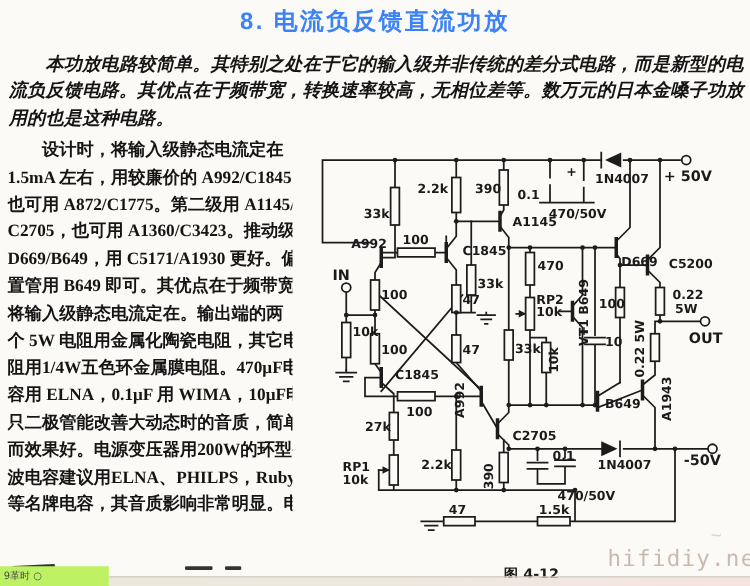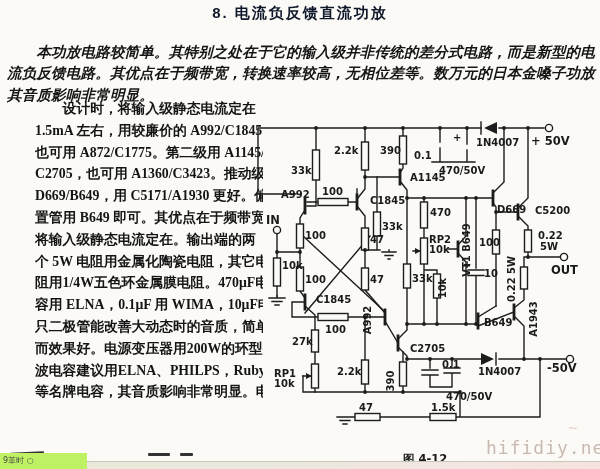--- a/index.html
+++ b/index.html
@@ -4,27 +4,27 @@
 <style>
   html,body{margin:0;padding:0;}
   .page{
     position:relative; width:600px; height:469px;
     background:#fbfaf6; overflow:hidden;
     font-family:"Liberation Serif","DejaVu Serif",serif;
     color:#151515;
   }
   .title{
     position:absolute; top:4px; left:0; right:0;
-    text-align:center; font-weight:bold; font-size:15px;
-    letter-spacing:2px; color:#0f172a;
+    text-align:center; font-weight:bold; font-size:19px;
+    letter-spacing:2px; color:#3b82f6;
     font-family:"Liberation Sans","DejaVu Sans",sans-serif;
   }
   .intro{ position:absolute; top:42px; left:7px; width:590px; overflow:hidden;}
   .intro .ln{ white-space:nowrap; font-size:14.5px; line-height:21.4px; font-weight:600; letter-spacing:0.2px;font-style:italic;}
-  .col{ position:absolute; top:98px; left:6px; width:228px; overflow:hidden;margin-left:29px;}
+  .col{ position:absolute; top:109px; left:6px; width:228px; overflow:hidden;}
   .col .ln{ white-space:nowrap; font-size:13.8px; line-height:21.8px; font-weight:600;}
   .schematic{ position:absolute; left:232px; top:105px; }
   svg text{
     font-family:"DejaVu Sans","Liberation Sans",sans-serif;
     font-weight:bold; fill:#1a1a1a;
   }
   .lbl{ font-size:10px; }
   .lbl-big{ font-size:11.5px; }
   .wm{
     position:absolute; left:486px; top:437px;
@@ -51,21 +51,21 @@
 </head>
 <body>
 
 <div class="page">
 
   <div class="title">8. 电流负反馈直流功放</div>
 
   <div class="intro">
     <div class="ln">　　本功放电路较简单。其特别之处在于它的输入级并非传统的差分式电路，而是新型的电</div>
     <div class="ln">流负反馈电路。其优点在于频带宽，转换速率较高，无相位差等。数万元的日本金嗓子功放</div>
-    <div class="ln">其音质影响非常明显。</div>
+    <div class="ln">用的也是这种电路。</div>
   </div>
 
   <div class="col">
     <div class="ln">　　设计时，将输入级静态电流定在</div>
     <div class="ln">1.5mA 左右，用较廉价的 A992/C1845，</div>
     <div class="ln">也可用 A872/C1775。第二级用 A1145/</div>
     <div class="ln">C2705，也可用 A1360/C3423。推动级用</div>
     <div class="ln">D669/B649，用 C5171/A1930 更好。偏</div>
     <div class="ln">置管用 B649 即可。其优点在于频带宽</div>
     <div class="ln">将输入级静态电流定在。输出端的两</div>

